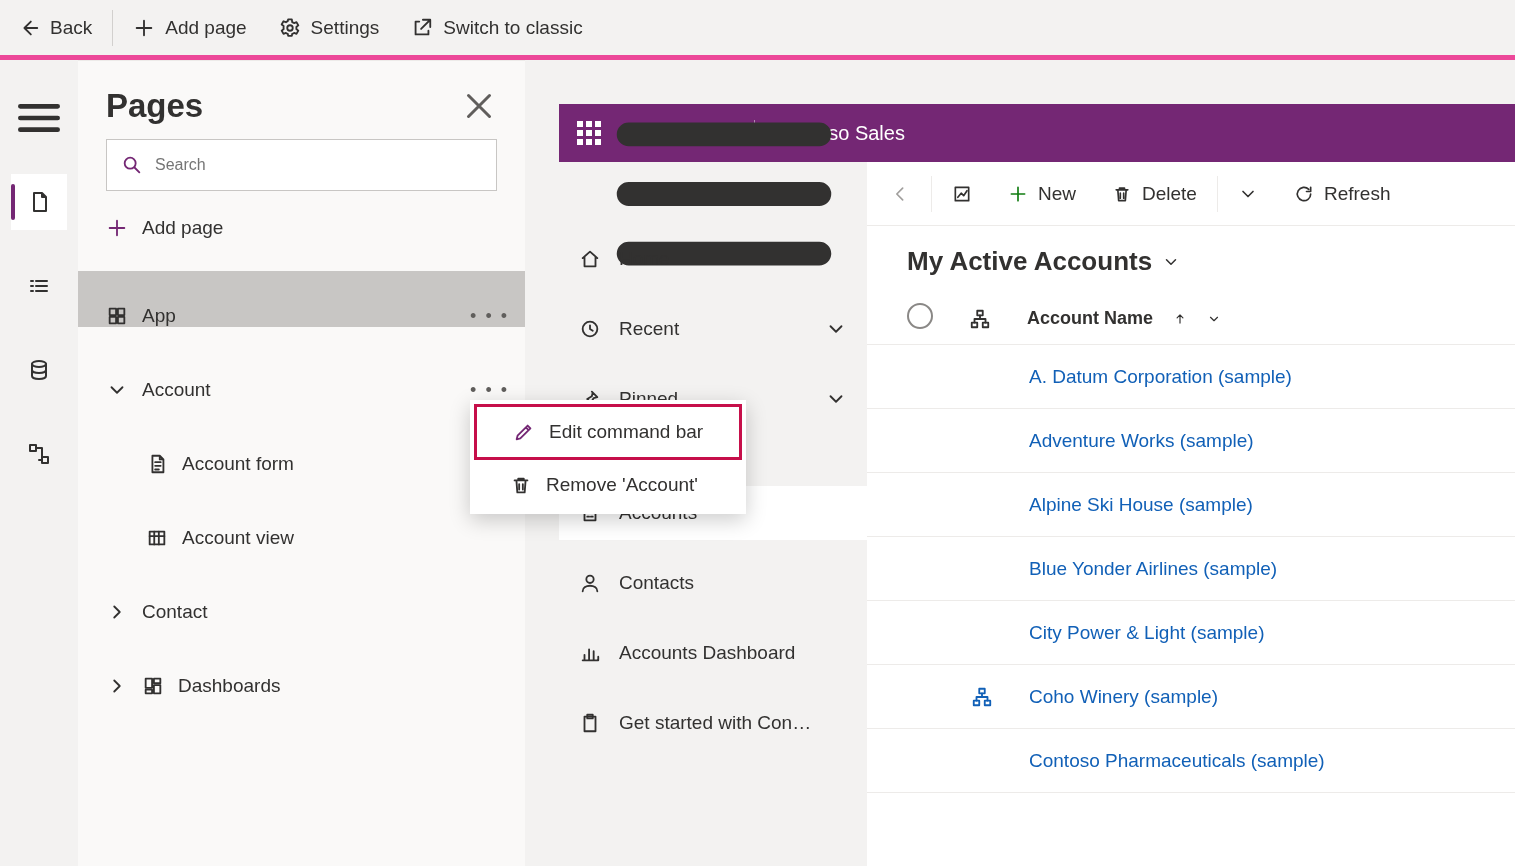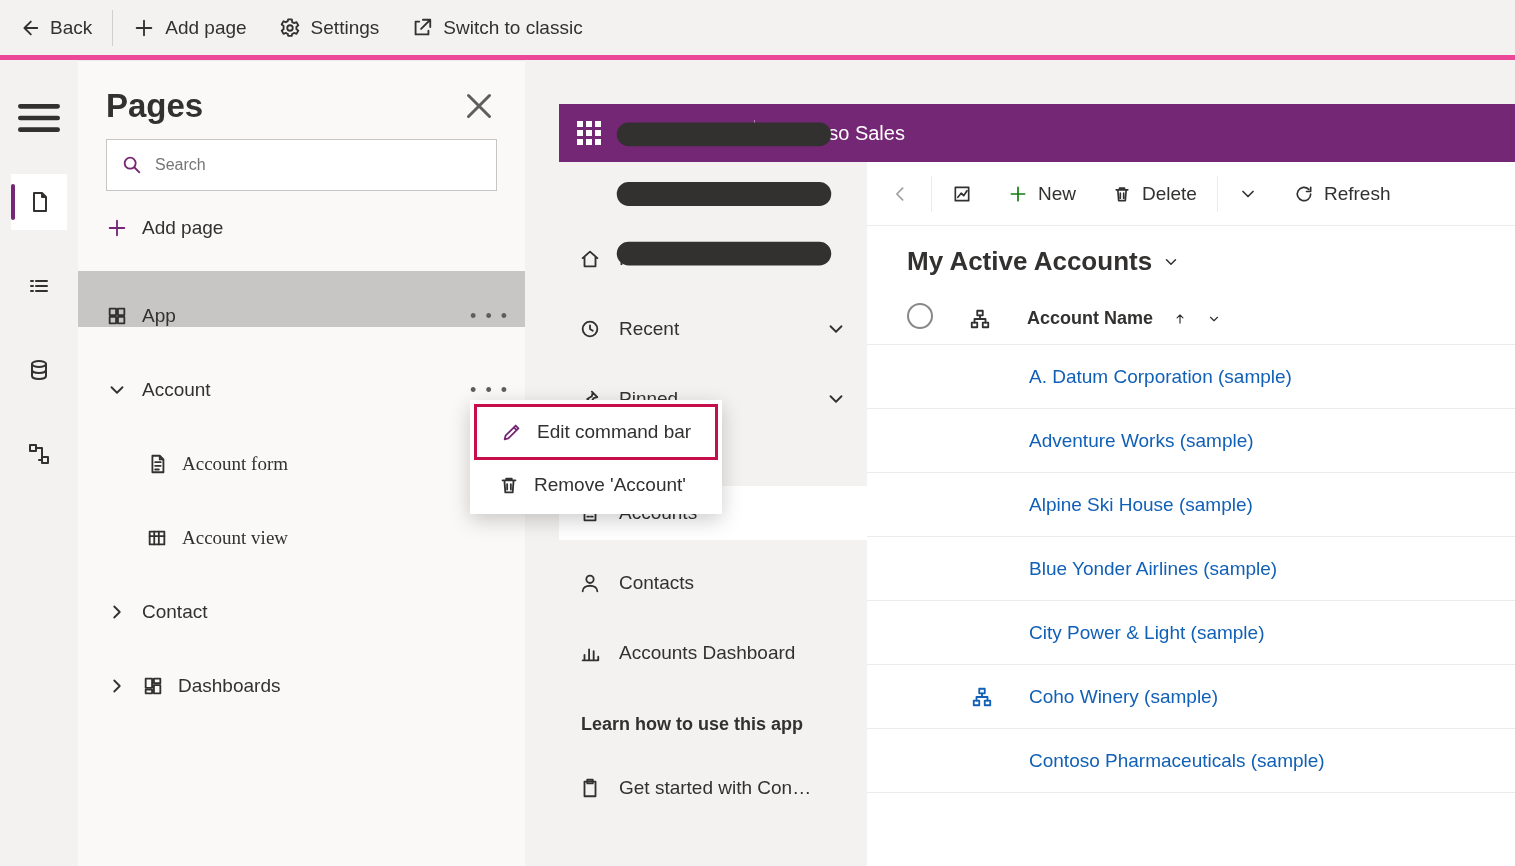--- a/index.html
+++ b/index.html
@@ -32,21 +32,21 @@
 .search-box svg { width: 22px; height: 22px; color: #742774; }
 .search-box input { border: none; outline: none; flex: 1; font-size: 16px; font-family: inherit; background: transparent; }
 .addpage-row { display: flex; align-items: center; gap: 14px; padding: 14px 28px; cursor: pointer; font-size: 19px; }
 .addpage-row svg { width: 22px; height: 22px; color: #742774; }
 
 .tree { display: flex; flex-direction: column; }
 .tree-item { display: flex; align-items: flex-end; gap: 14px; height: 56px; padding-left: 28px; cursor: pointer; font-size: 19px; position: relative; margin-top: 18px; }
 .tree-item.selected { background: #c8c6c4; }
 .tree-item .more { position: absolute; right: 16px; color: #605e5c; font-size: 18px; letter-spacing: 2px; }
 .indent-1 { padding-left: 28px; }
-.indent-2 { padding-left: 68px; font-family: Liberation Serif, serif; }
+.indent-2 { padding-left: 68px; }
 .tree-item svg { width: 22px; height: 22px; flex-shrink: 0; }
 .chev { width: 22px; display: flex; justify-content: center; }
 
 
 .preview { flex: 1; background: #f3f2f1; padding: 44px 0 0 34px; overflow: hidden; }
 
 
 .appbar { height: 58px; background: #742774; display: flex; align-items: center; color: #fff; padding: 0 18px; gap: 18px; font-size: 20px; }
 .appbar .brand { font-weight: 700; }
 .appbar .sep { width: 1px; height: 26px; background: rgba(255,255,255,0.45); margin: 0 2px; }
@@ -74,21 +74,21 @@
 .gridhdr { display: flex; align-items: center; height: 52px; padding-left: 40px; gap: 36px; border-bottom: 1px solid #edebe9; font-size: 18px; font-weight: 600; }
 .gridhdr .colname { display: flex; align-items: center; gap: 20px; justify-content: space-between; }
 .row { display: flex; align-items: center; height: 64px; padding-left: 40px; gap: 36px; border-bottom: 1px solid #edebe9; }
 .row .spacer1 { width: 28px; }
 .row .spacer2 { width: 22px; display: flex; justify-content: center; }
 .row .link { color: #1160b7; font-size: 19px; cursor: pointer; }
 .circle { width: 26px; height: 26px; border: 2px solid #8a8886; border-radius: 50%; display: inline-block; }
 
 
 .ctxmenu { position: absolute; left: 470px; top: 400px; background: #fff; box-shadow: 0 6px 20px rgba(0,0,0,0.2); padding: 4px; z-index: 50; }
-.ctxitem { display: flex; align-items: center; gap: 14px; padding: 14px 24px; cursor: pointer; font-size: 19px; }
+.ctxitem { display: flex; align-items: center; gap: 14px; padding: 14px 36px; cursor: pointer; font-size: 19px; }
 .ctxitem svg { width: 22px; height: 22px; }
 .ctxitem.hl { border: 3px solid #c60f4a; }
 
 .stroke { stroke: currentColor; fill: none; stroke-width: 2; stroke-linecap: round; stroke-linejoin: round; }
 .green { color: #107c10; }
 .purple { color: #742774; }
 </style>
 </head>
 <body>
 
@@ -304,21 +304,20 @@
                 <path class="stroke" d="M4 21c0-4 4-6 8-6s8 2 8 6"></path>
               </svg>
             <span>Contacts</span>
           </div>
           <div class="nav-item">
             <svg viewBox="0 0 24 24">
                 <path class="stroke" d="M4 20h16M6 20v-6M11 20V8M16 20v-10M21 20v-4"></path>
               </svg>
             <span>Accounts Dashboard</span>
           </div>
-          <div class="nav-group">Learn how to use this app</div>
           <div class="nav-item">
             <svg viewBox="0 0 24 24">
                 <rect class="stroke" x="6" y="5" width="12" height="16"></rect>
                 <rect class="stroke" x="9" y="3" width="6" height="4"></rect>
               </svg>
             <span>Get started with Con…</span>
           </div>
         </div>
 
         <div class="gridarea">

